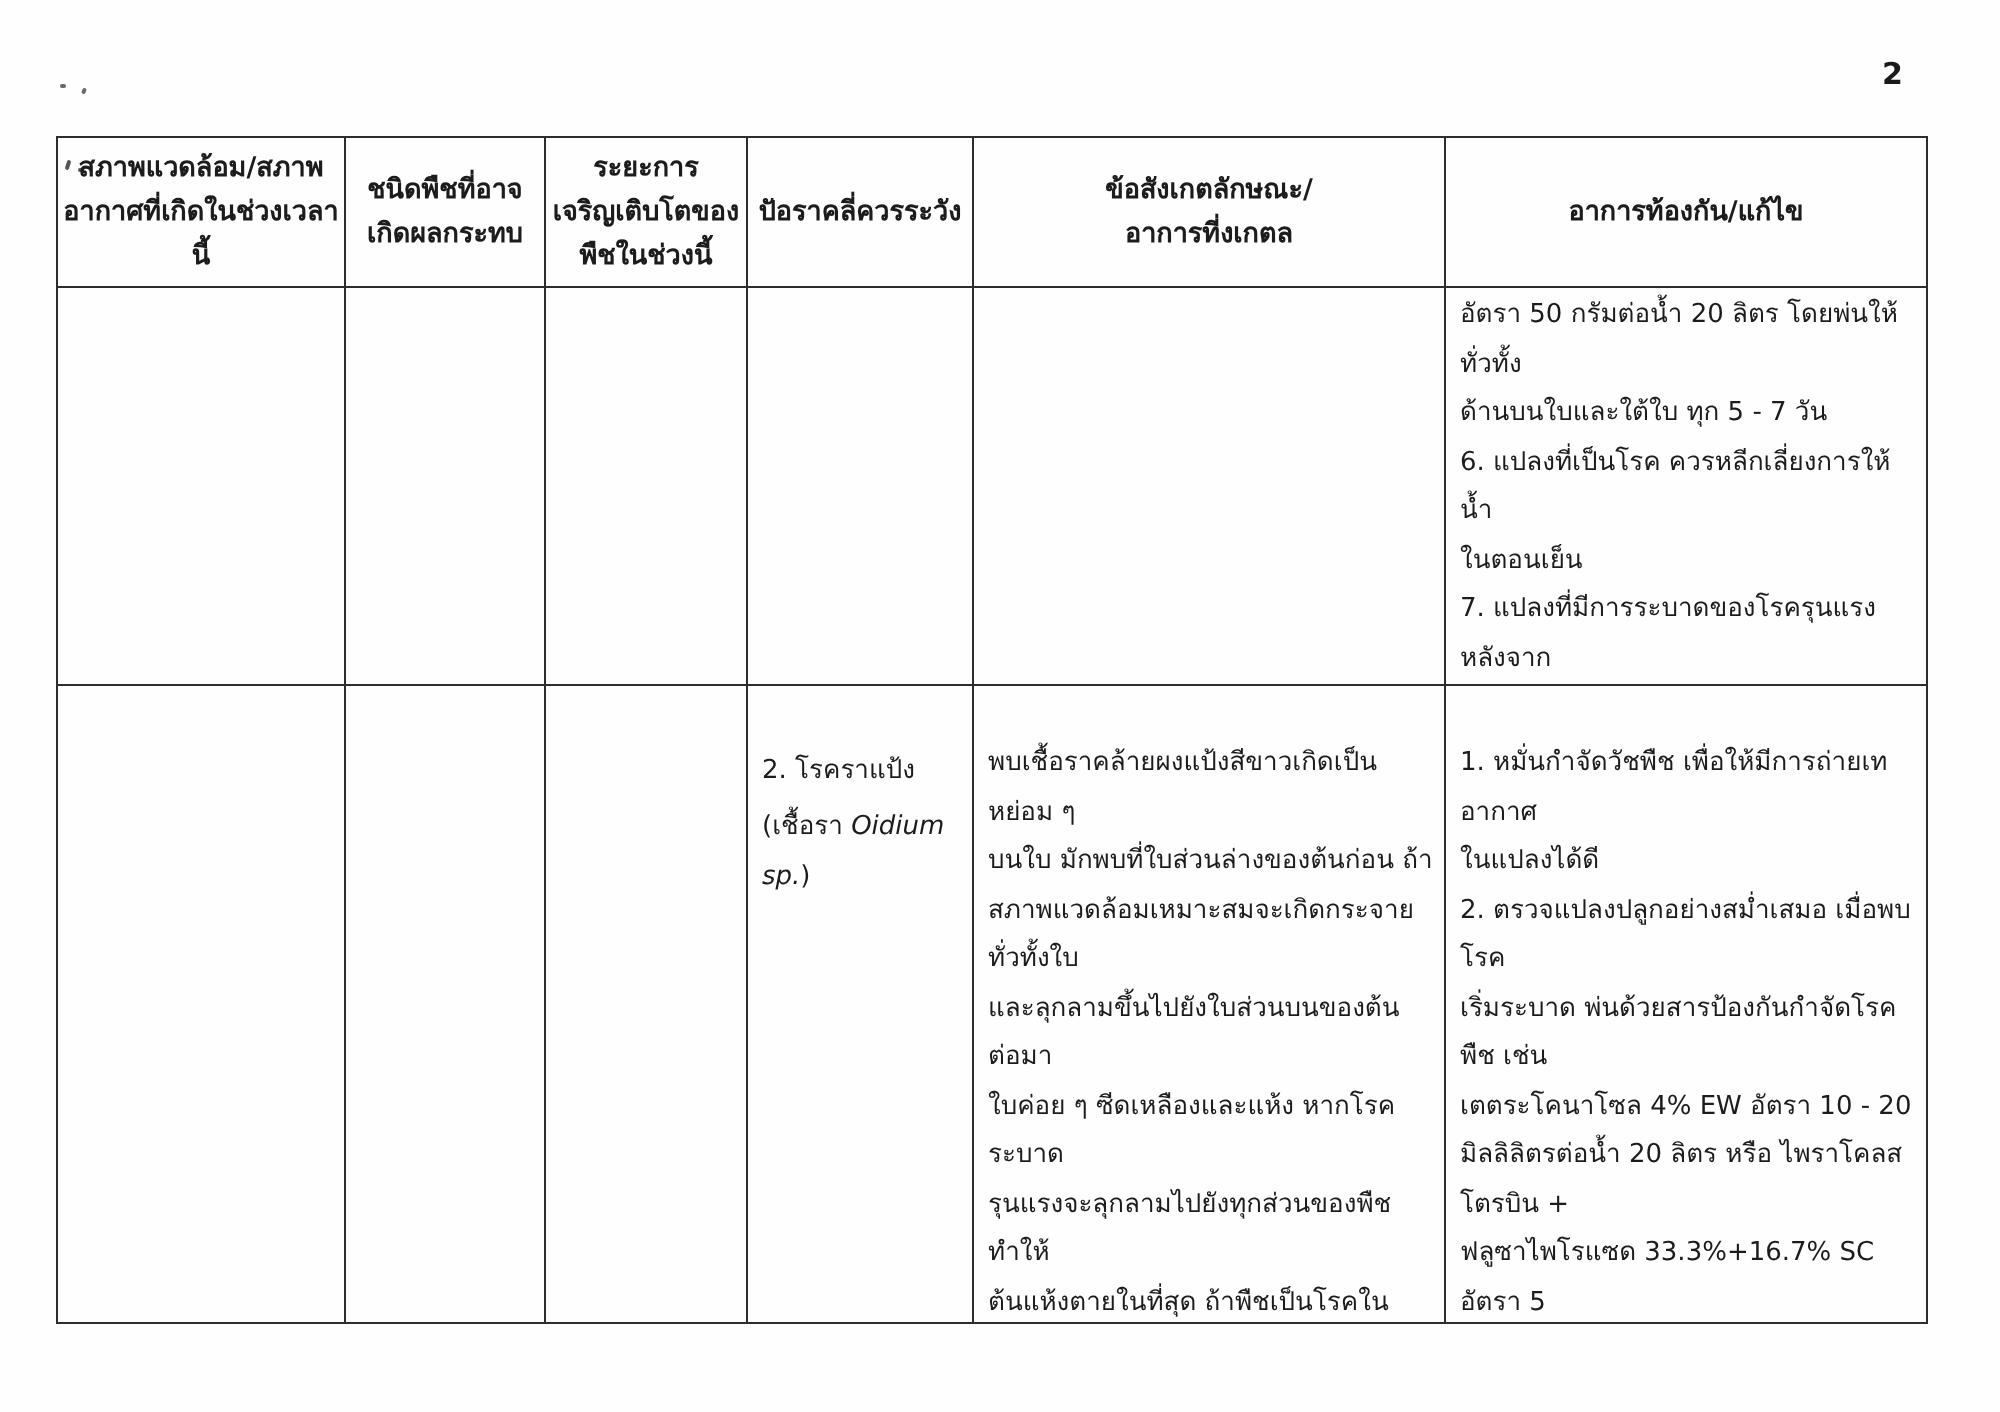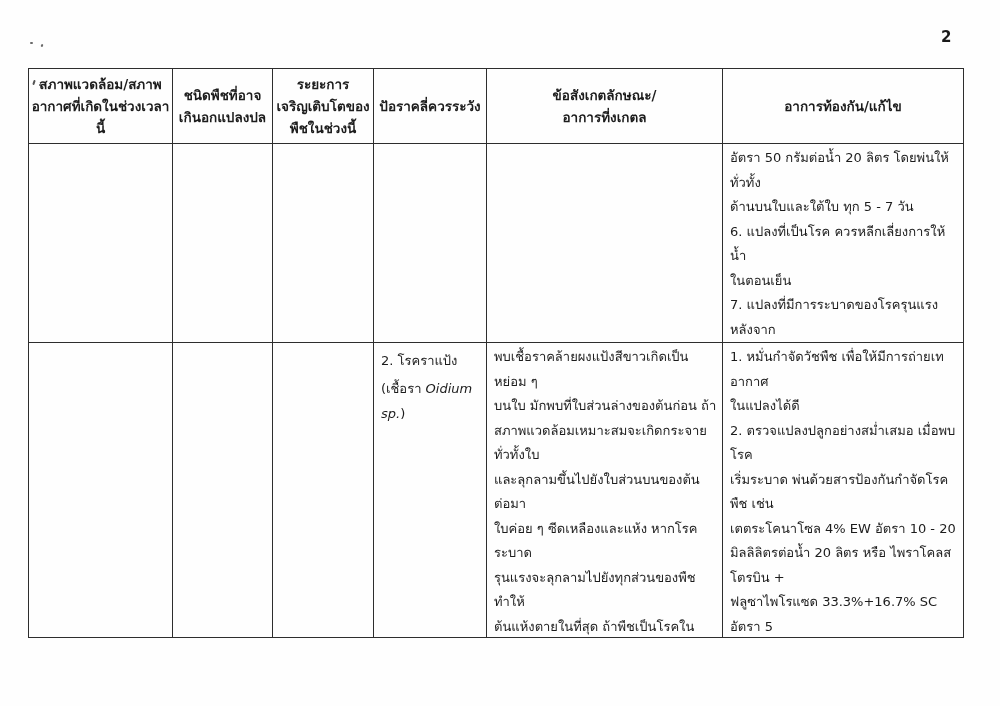--- a/index.html
+++ b/index.html
@@ -61,21 +61,21 @@
     padding: 0 2px;
   }
   .cell {
     font-size: 13px;
     line-height: 24.5px;
     white-space: pre-line;
     padding: 2px 5px 0 7px;
     overflow: hidden;
   }
   .h-r1 { height: 197px; }
-  .h-r2 { height: 293px; }
+  .h-r2 { height: 293px; margin-top: 25px; }
   .problem-line { line-height: 25px; padding-top: 3px; }
   .italic { font-style: italic; }
 </style>
 </head>
 <body>
 
 <div class="page">
 
   <div class="page-number">2</div>
 
@@ -94,21 +94,21 @@
       <col style="width:241px">
     </colgroup>
     <thead>
       <tr style="height:75px">
         <th>
             <div class="th-inner">สภาพแวดล้อม/สภาพ
 อากาศที่เกิดในช่วงเวลานี้</div>
           </th>
         <th>
             <div class="th-inner">ชนิดพืชที่อาจ
-เกินอกแปลงปล</div>
+เกิดผลกระทบ</div>
           </th>
         <th>
             <div class="th-inner">ระยะการ
 เจริญเติบโตของ
 พืชในช่วงนี้</div>
           </th>
         <th>
             <div class="th-inner">ปัอราคลี่ควรระวัง</div>
           </th>
         <th>

